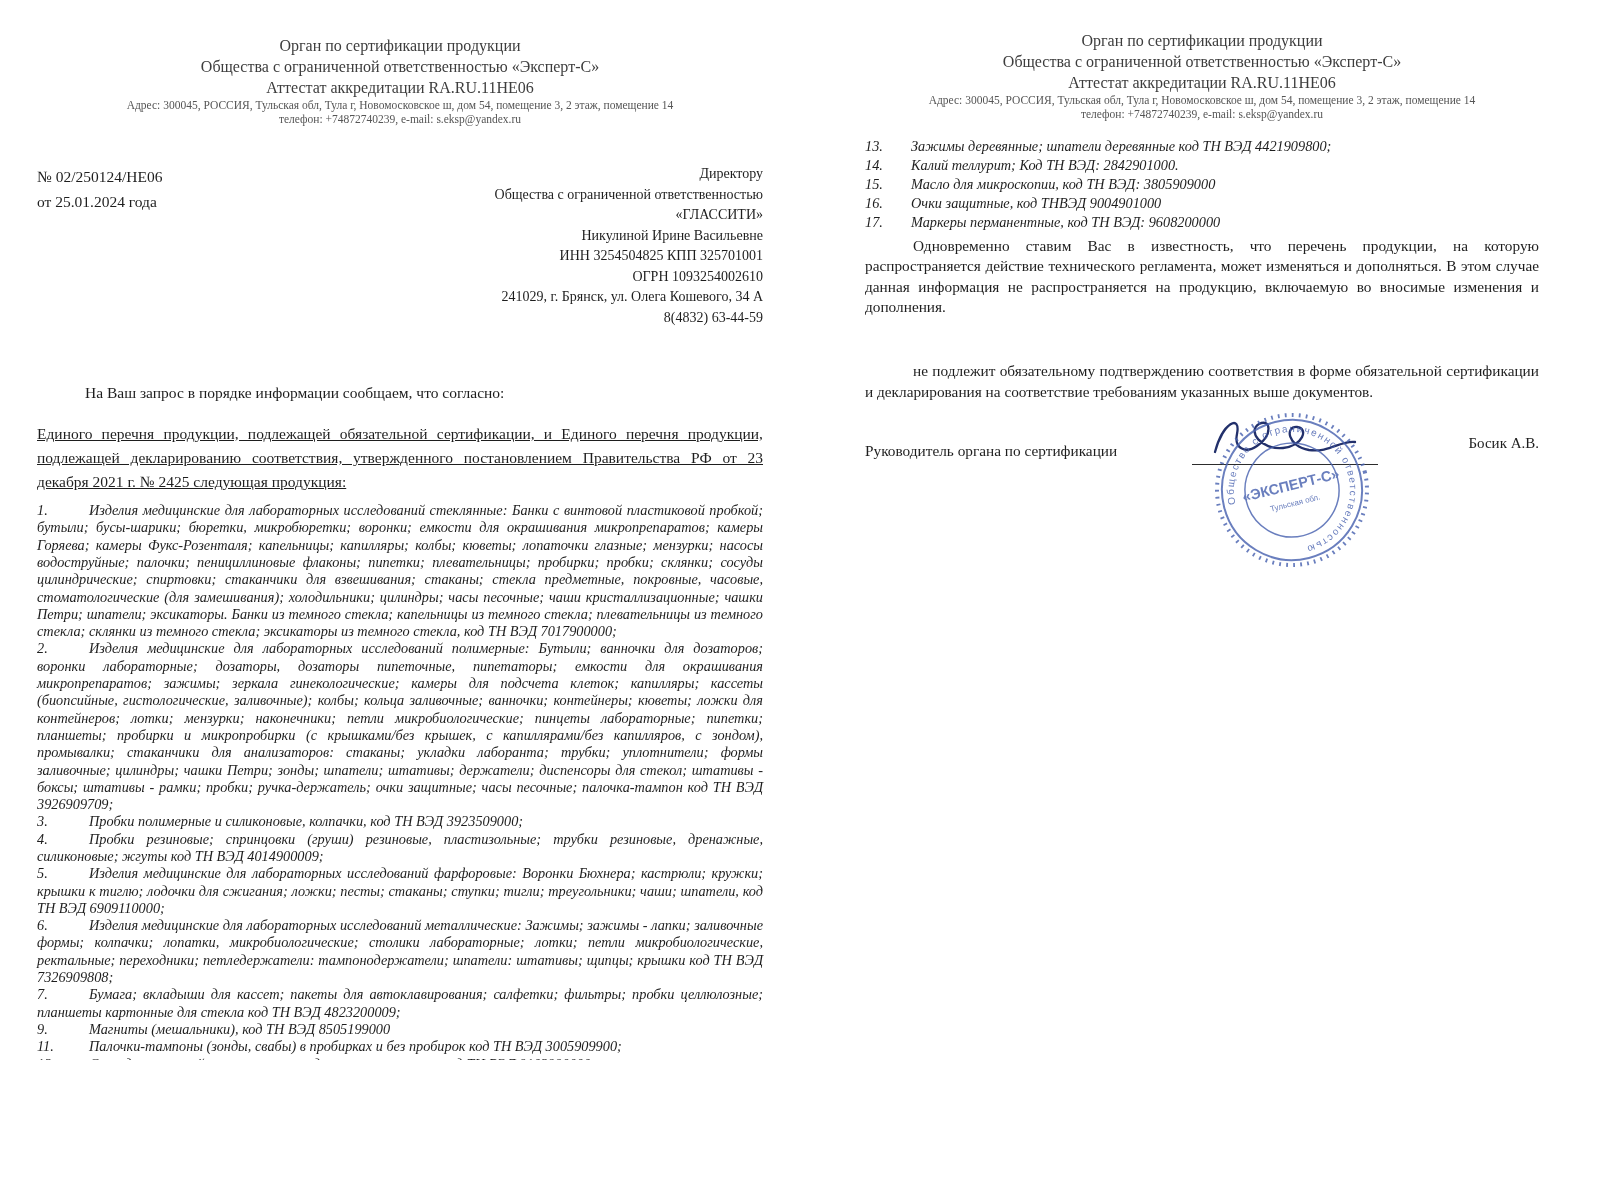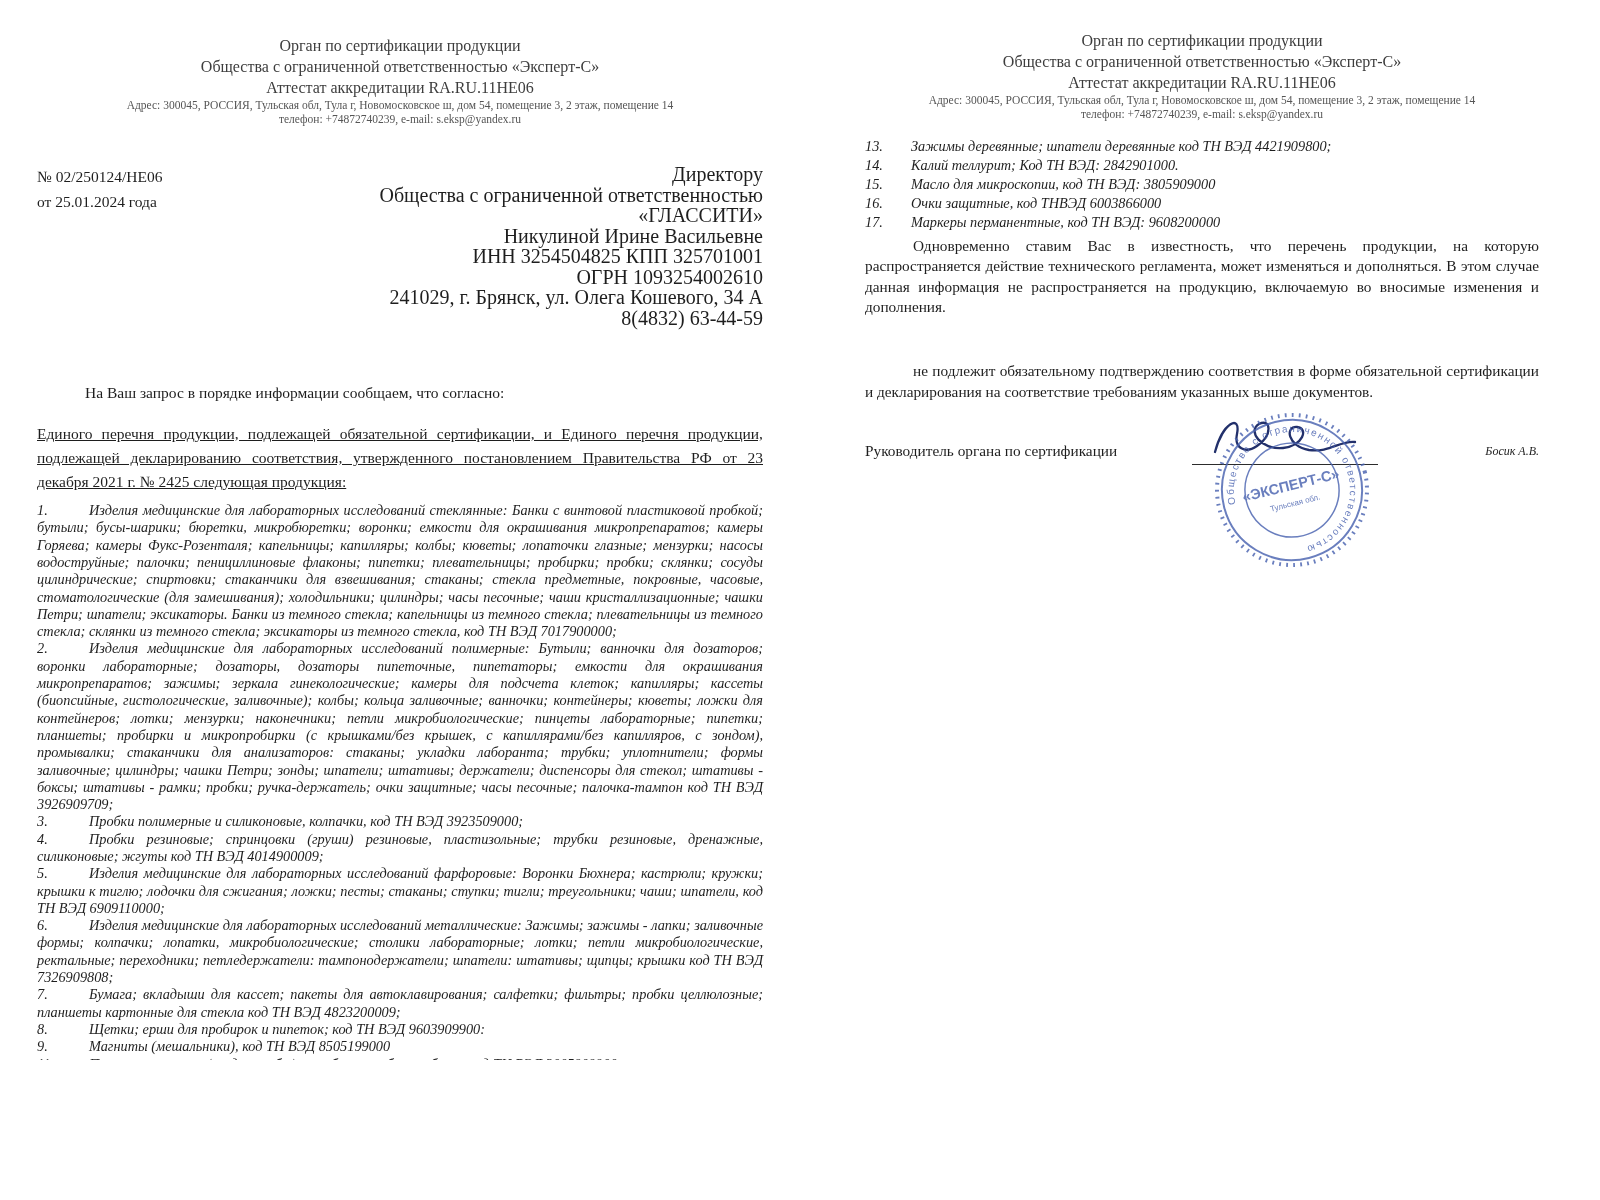--- a/index.html
+++ b/index.html
@@ -13,39 +13,39 @@
   .page { position:absolute; }
   .page-left  { left:30px;  top:35px; width:726px; }
   .page-right { left:858px; top:30px; width:674px; }
 
   .letterhead { text-align:center; color:#3d3d3d; }
   .lh-main  { font-size:16px; line-height:21px; }
   .lh-small { font-size:11.5px; line-height:14px; color:#555; }
 
   .ref-row { display:flex; justify-content:space-between; align-items:flex-start; margin-top:38px;gap:47px; }
   .ref { font-size:15.5px; line-height:25px; }
-  .addressee { text-align:right; font-size:20px; line-height:20.5px; }
+  .addressee { text-align:right; font-size:14px; line-height:20.5px; }
 
   .intro { margin-top:56px; font-size:15.5px; text-indent:48px; }
   .lead  { margin-top:20px; font-size:15.5px; line-height:1.55; text-align:justify;text-decoration:underline; }
 
   .items { margin-top:8px; font-size:14.3px; line-height:1.21;font-style:italic; }
   .item  { text-align:justify; }
   .item .num { display:inline-block; width:52px; }
 
   .page-right .items { margin-top:16px; line-height:1.33; }
   .page-right .item .num { width:46px; }
 
   .para  { font-size:15.3px; line-height:1.33; text-align:justify; text-indent:48px; }
   .para1 { margin-top:44px; }
   .para2 { margin-top:4px; }
 
   .sig-row   { position:relative; margin-top:32px; height:46px; }
   .sig-label { position:absolute; left:0; top:8px; font-size:15.3px; }
-  .sig-name  { position:absolute; right:0; top:10px; font-size:12px;font-style:italic; }
+  .sig-name  { position:absolute; right:0; top:1px; font-size:15px; }
   .sig-line  { position:absolute; left:327px; top:30px; width:186px; border-bottom:1.5px solid #2c2c2c; }
   .sig-scrawl{ position:absolute; left:322px; top:-26px; }
 
   .stamp {
     position:absolute; left:347px; top:380px;
     width:160px; height:160px;
     transform:rotate(-14deg);
     opacity:.82;
     font-family:"Liberation Sans", sans-serif;
   }
@@ -115,23 +115,20 @@
         </div>
 
         <div class="item">
           <span class="num">6.</span><span>Изделия медицинские для лабораторных исследований металлические: Зажимы; зажимы - лапки; заливочные формы; колпачки; лопатки, микробиологические; столики лабораторные; лотки; петли микробиологические, ректальные; переходники; петледержатели: тампонодержатели; шпатели: штативы; щипцы; крышки код ТН ВЭД 7326909808;</span>
         </div>
 
         <div class="item">
           <span class="num">7.</span><span>Бумага; вкладыши для кассет; пакеты для автоклавирования; салфетки; фильтры; пробки целлюлозные; планшеты картонные для стекла код ТН ВЭД 4823200009;</span>
         </div>
 
-        <div class="item">
-          <span class="num">8.</span><span>Щетки; ерши для пробирок и пипеток; код ТН ВЭД 9603909900:</span>
-        </div>
 
         <div class="item">
           <span class="num">9.</span><span>Магниты (мешальники), код ТН ВЭД 8505199000</span>
         </div>
 
         <div class="item">
           <span class="num">11.</span><span>Палочки-тампоны (зонды, свабы) в пробирках и без пробирок код ТН ВЭД 3005909900;</span>
         </div>
 
         <div class="item">
@@ -157,21 +154,21 @@
 
         <div class="item">
           <span class="num">14.</span><span>Калий теллурит; Код ТН ВЭД: 2842901000.</span>
         </div>
 
         <div class="item">
           <span class="num">15.</span><span>Масло для микроскопии, код ТН ВЭД: 3805909000</span>
         </div>
 
         <div class="item">
-          <span class="num">16.</span><span>Очки защитные, код ТНВЭД 6003866000</span>
+          <span class="num">16.</span><span>Очки защитные, код ТНВЭД 9004901000</span>
         </div>
 
         <div class="item">
           <span class="num">17.</span><span>Маркеры перманентные, код ТН ВЭД: 9608200000</span>
         </div>
 
       </div>
 
     <p class="para para2">Одновременно ставим Вас в известность, что перечень продукции, на которую распространяется действие технического регламента, может изменяться и дополняться. В этом случае данная информация не распространяется на продукцию, включаемую во вносимые изменения и дополнения.</p>
     <p class="para para1">не подлежит обязательному подтверждению соответствия в форме обязательной сертификации и декларирования на соответствие требованиям указанных выше документов.</p>

